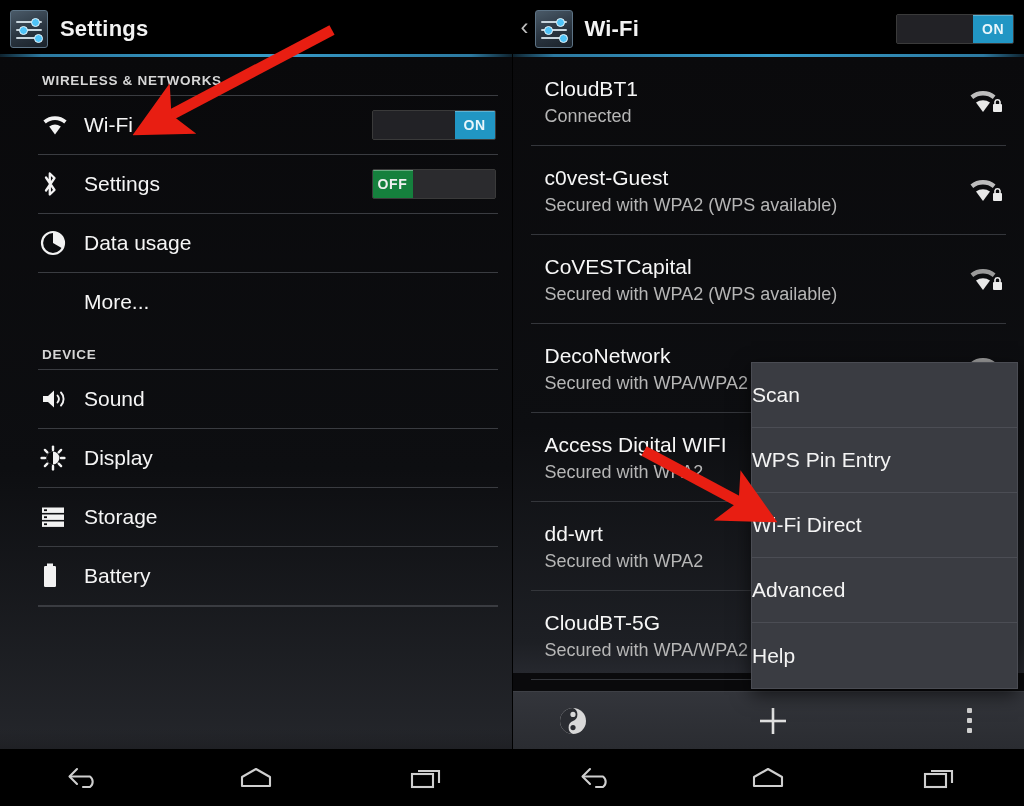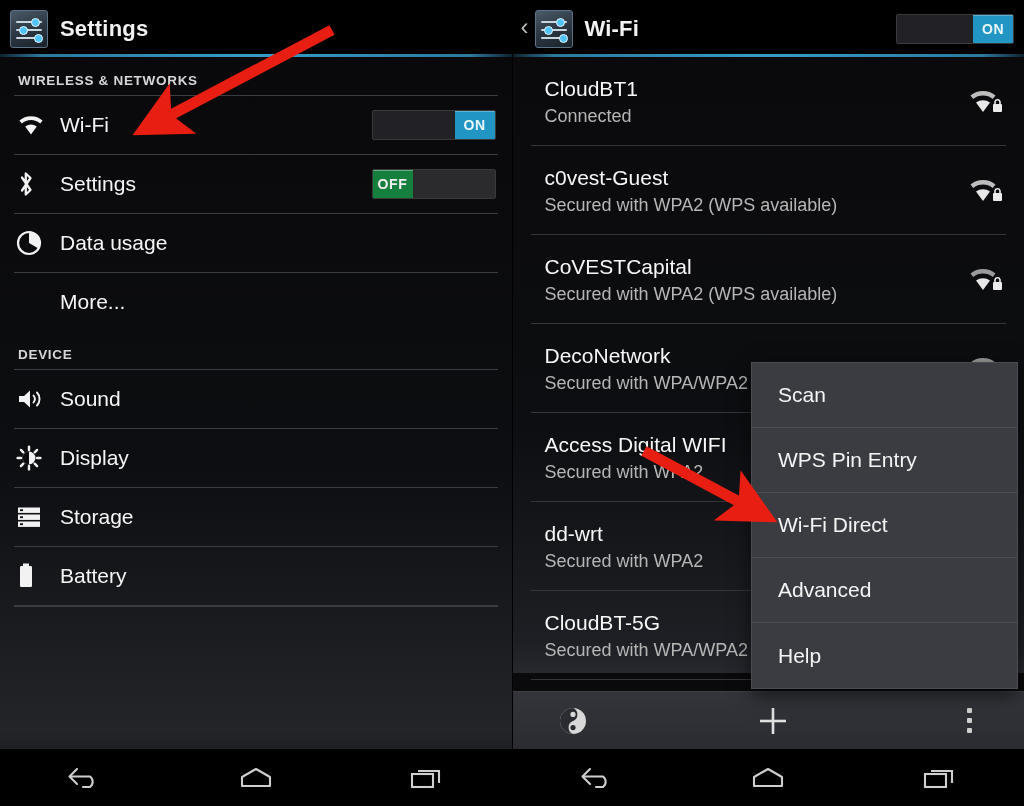--- a/index.html
+++ b/index.html
@@ -60,20 +60,21 @@
   .toggle.off .thumb{background:#15803d;color:#f0f0f0;order:1;
      box-shadow:inset 0 1px 0 rgba(255,255,255,.35);}
   .toggle.off .track{background:#2b2b2e;order:2;}
   .toggle.small{width:124px;height:30px;}
   .toggle.header{width:118px;height:30px;}
 
   
   .list{
     position:relative;height:749px;box-sizing:border-box;
     background:linear-gradient(to bottom,#09090b 0%,#0d0e11 55%,#24262b 92%,#2b2d33 100%);
+    padding-left:24px;
   }
   .section-head{
     padding:16px 18px 7px 18px;font-size:13.5px;font-weight:700;
     color:#d6d6d6;letter-spacing:.7px;
   }
   .divider{height:1px;background:#3a3c41;margin:0 14px;}
   .row{
     display:flex;align-items:center;height:58px;padding:0 16px;box-sizing:border-box;
   }
   .row .ico{width:44px;flex:0 0 44px;display:flex;align-items:center;}
@@ -121,21 +122,21 @@
   .kebab i{width:5px;height:5px;background:#cfcfcf;display:block;border-radius:1px;}
 
   
   .popup{
     position:absolute;left:751px;top:362px;width:265px;
     background:#3a3c42;border:1px solid #4a4c53;
     box-shadow:0 6px 18px rgba(0,0,0,.6);
     z-index:40;
   }
   .popup .mi{
-    height:65px;display:flex;align-items:center;padding-left:26px;
+    height:65px;display:flex;align-items:center;
     font-size:21px;color:#f4f4f4;box-sizing:border-box;
     border-bottom:1px solid #4b4d54;
   }
   .popup .mi:last-child{border-bottom:none;text-align:right;}
 
   
   .arrows{position:absolute;left:0;top:0;width:1024px;height:806px;pointer-events:none;z-index:60;}
 </style>
 </head>
 <body>

